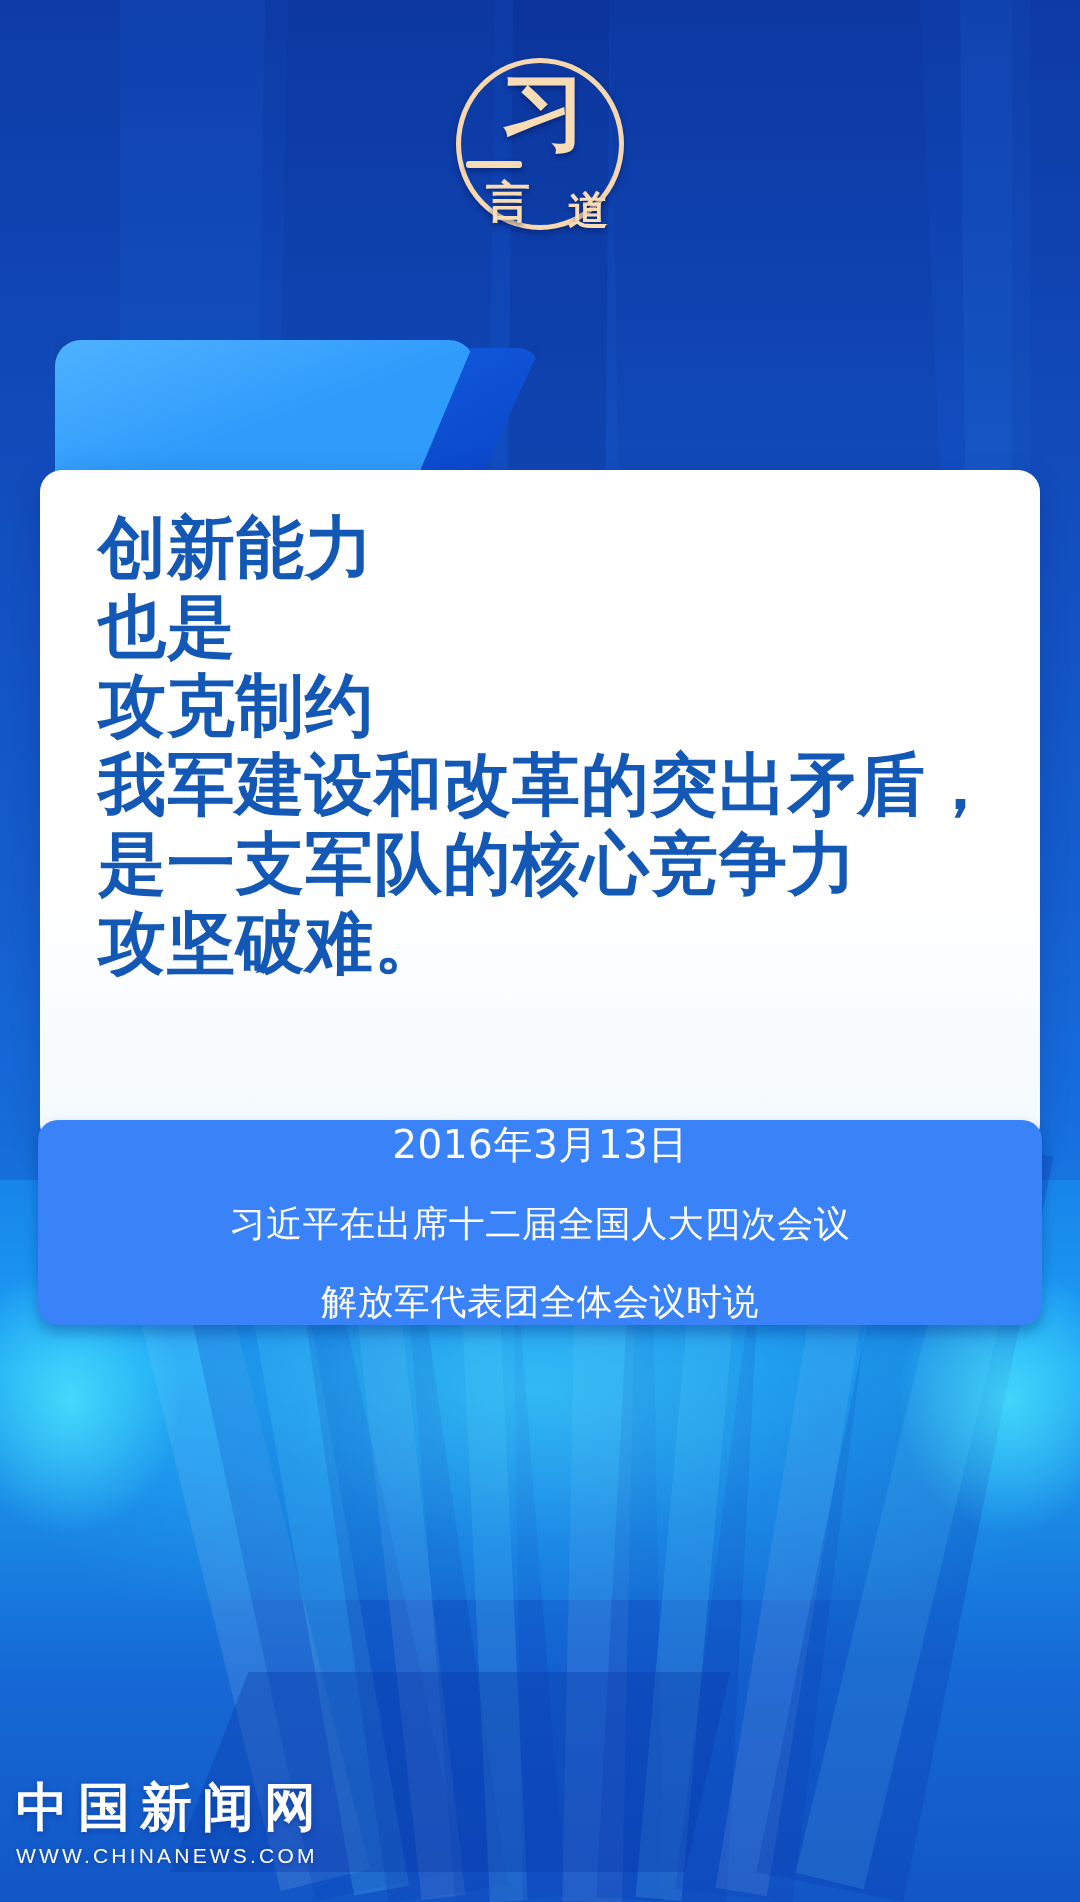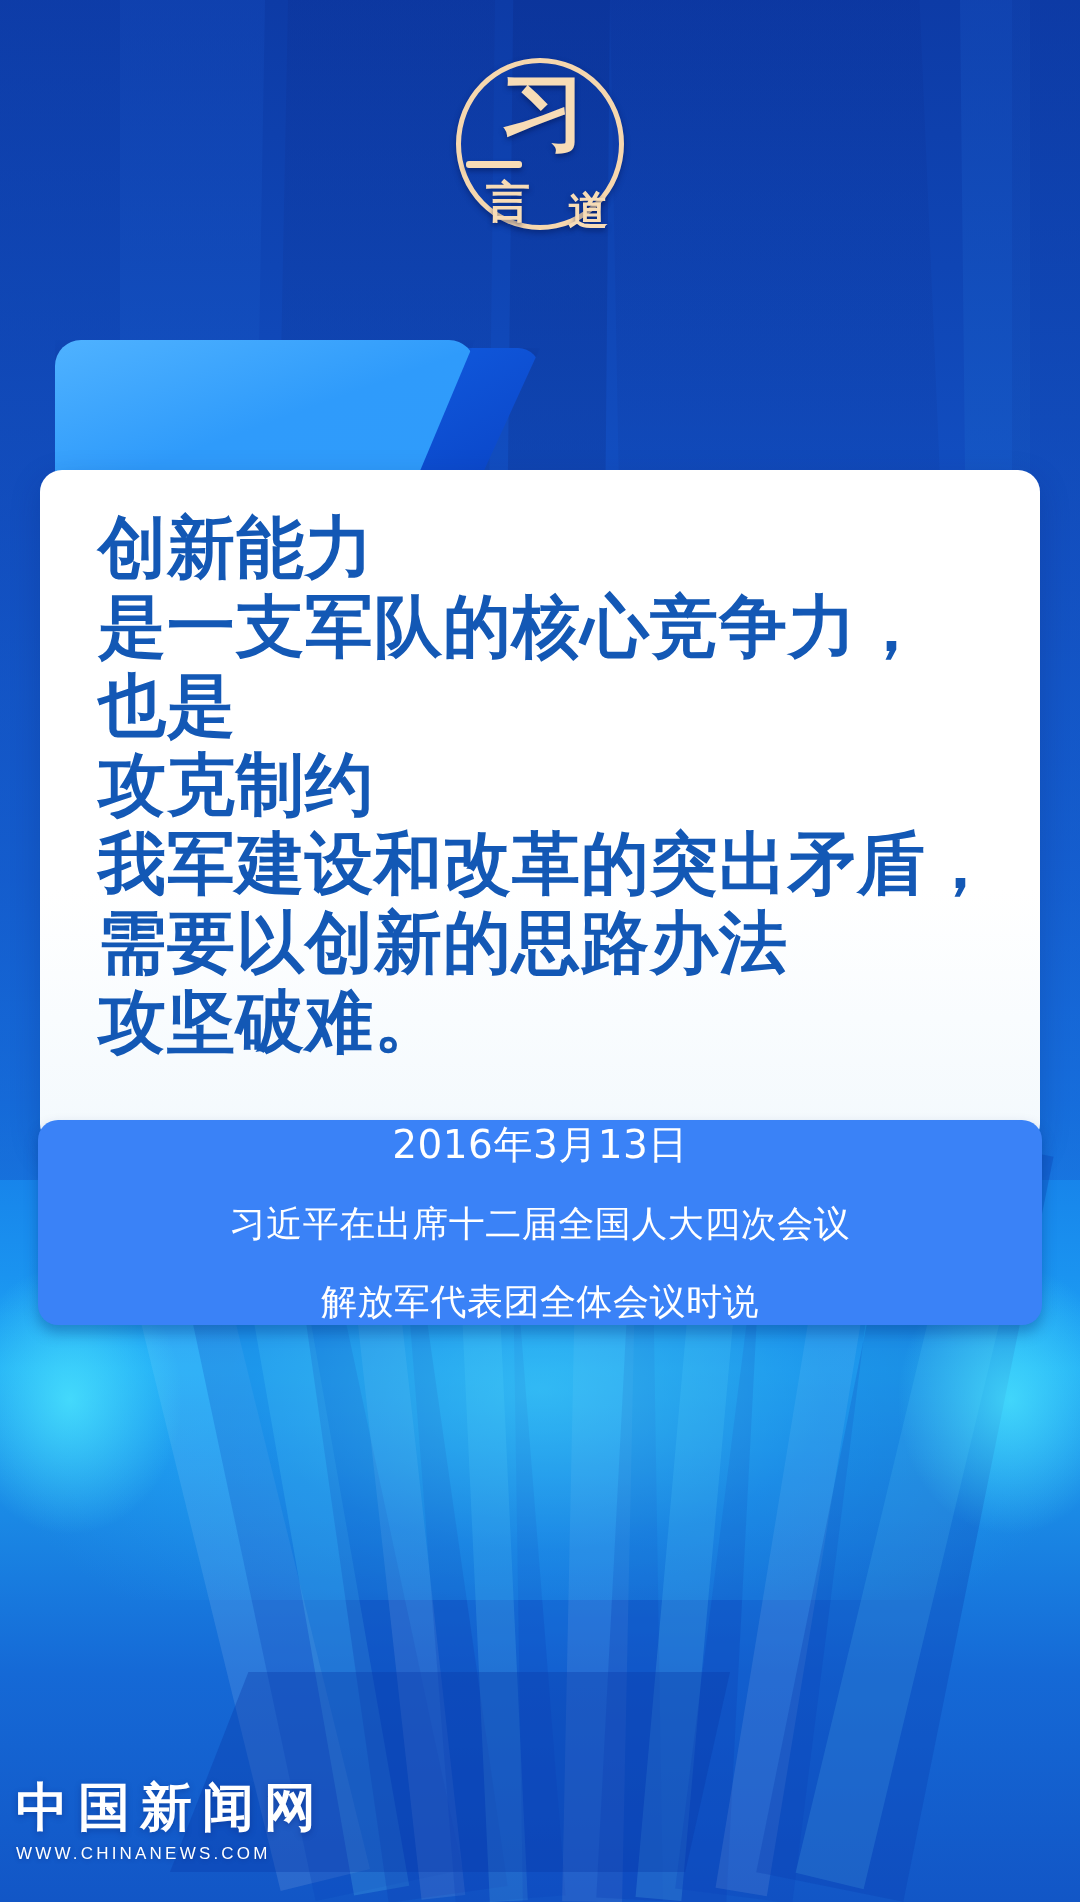--- a/index.html
+++ b/index.html
@@ -151,21 +151,21 @@
   .brand{
     position:absolute;left:16px;right:0;top:1738px;text-align:left;margin-top:38px;
   }
   .brand-cn{
     color:#ffffff;font-size:52px;line-height:62px;font-weight:700;
     font-family:"DejaVu Serif","Liberation Serif",serif;
     letter-spacing:10px;
     text-shadow:0 2px 6px rgba(0,30,110,.35);
   }
   .brand-url{
-    margin-top:6px;color:#ffffff;font-size:17px;letter-spacing:3.2px;
+    margin-top:6px;color:#ffffff;font-size:21px;letter-spacing:3.2px;
     font-family:"Liberation Sans","DejaVu Sans",sans-serif;
     text-shadow:0 1px 4px rgba(0,30,110,.35);
   }
 </style>
 </head>
 <body>
 
 <div class="poster">
 
   <div class="bg-base"></div>
@@ -208,25 +208,24 @@
     <div class="seal-yan">言</div>
     <div class="seal-dao">道</div>
   </div>
 
   <div class="tab-back"></div>
   <div class="tab-front"></div>
 
   <div class="card">
     <div class="quote" id="quote">
         <span class="ln">创新能力</span>
-        <span class="ln">是一支军队的核心竞争力，</span>
         <span class="ln">也是</span>
         <span class="ln">攻克制约</span>
         <span class="ln">我军建设和改革的突出矛盾，</span>
-        <span class="ln">需要以创新的思路办法</span>
+        <span class="ln">是一支军队的核心竞争力</span>
         <span class="ln">攻坚破难。</span>
       </div>
   </div>
 
   <div class="caption">
     <div class="cap-date">2016年3月13日</div>
     <div class="cap-line">习近平在出席十二届全国人大四次会议</div>
     <div class="cap-line">解放军代表团全体会议时说</div>
   </div>
 

